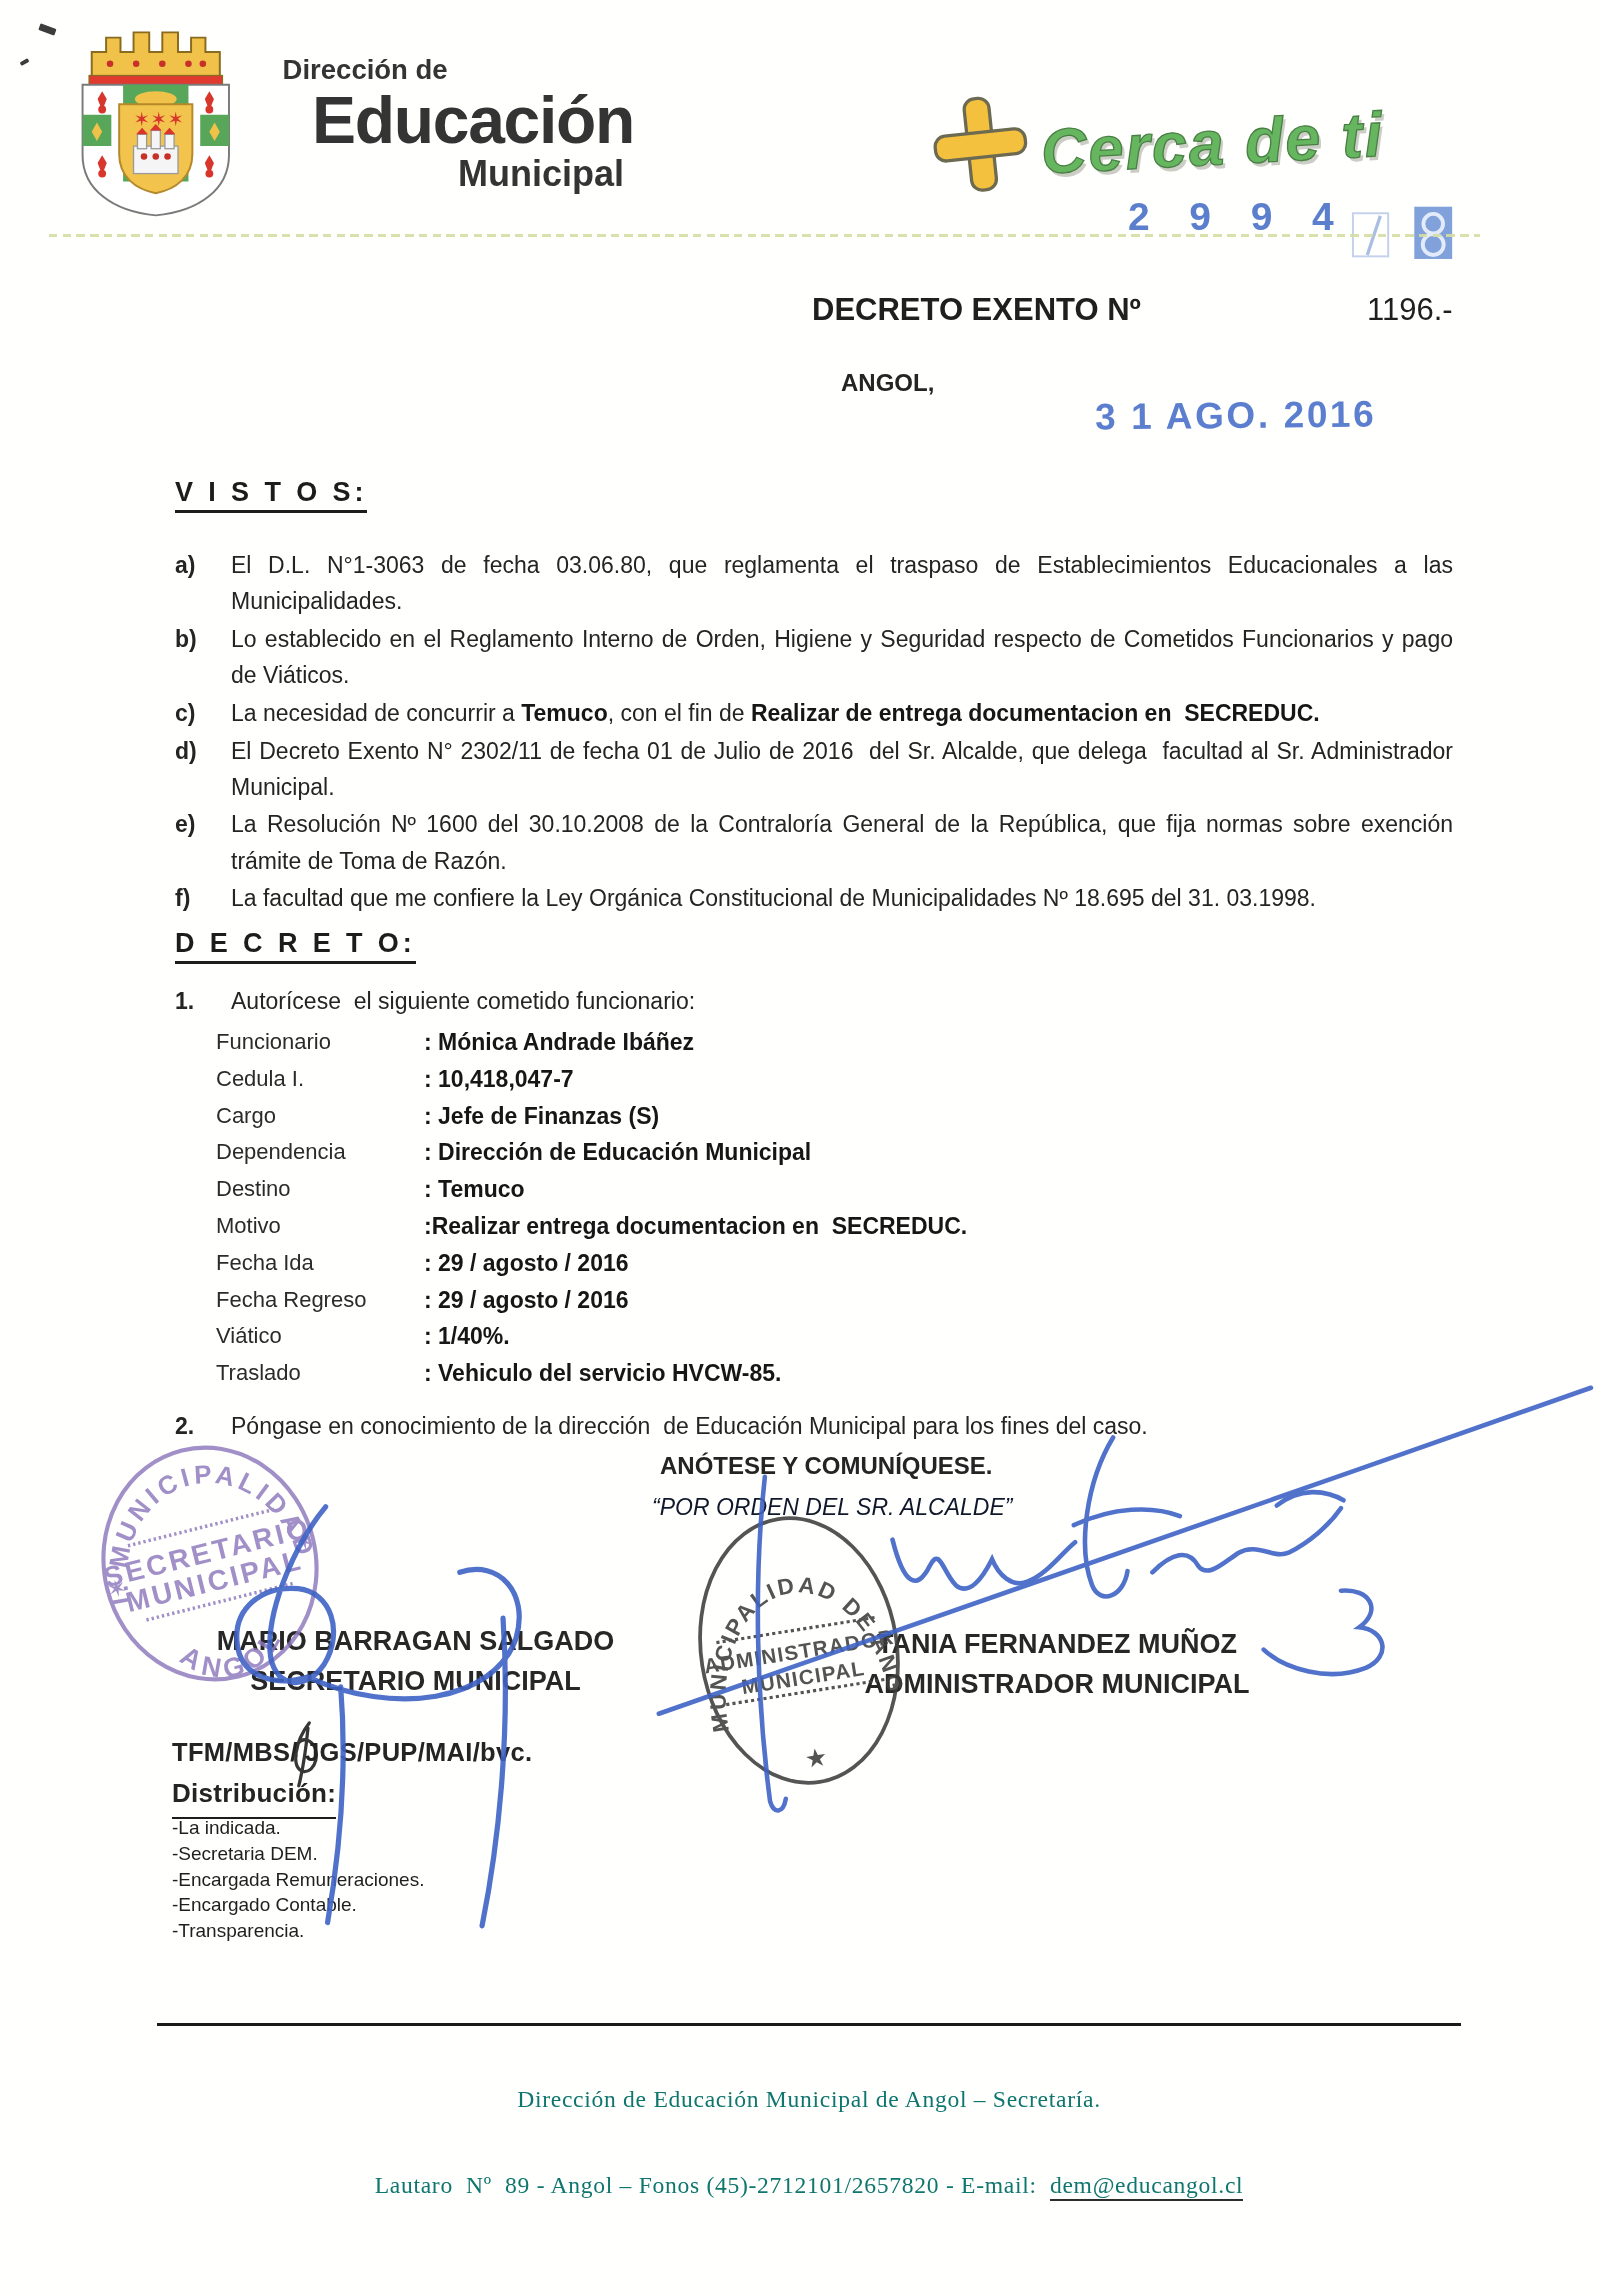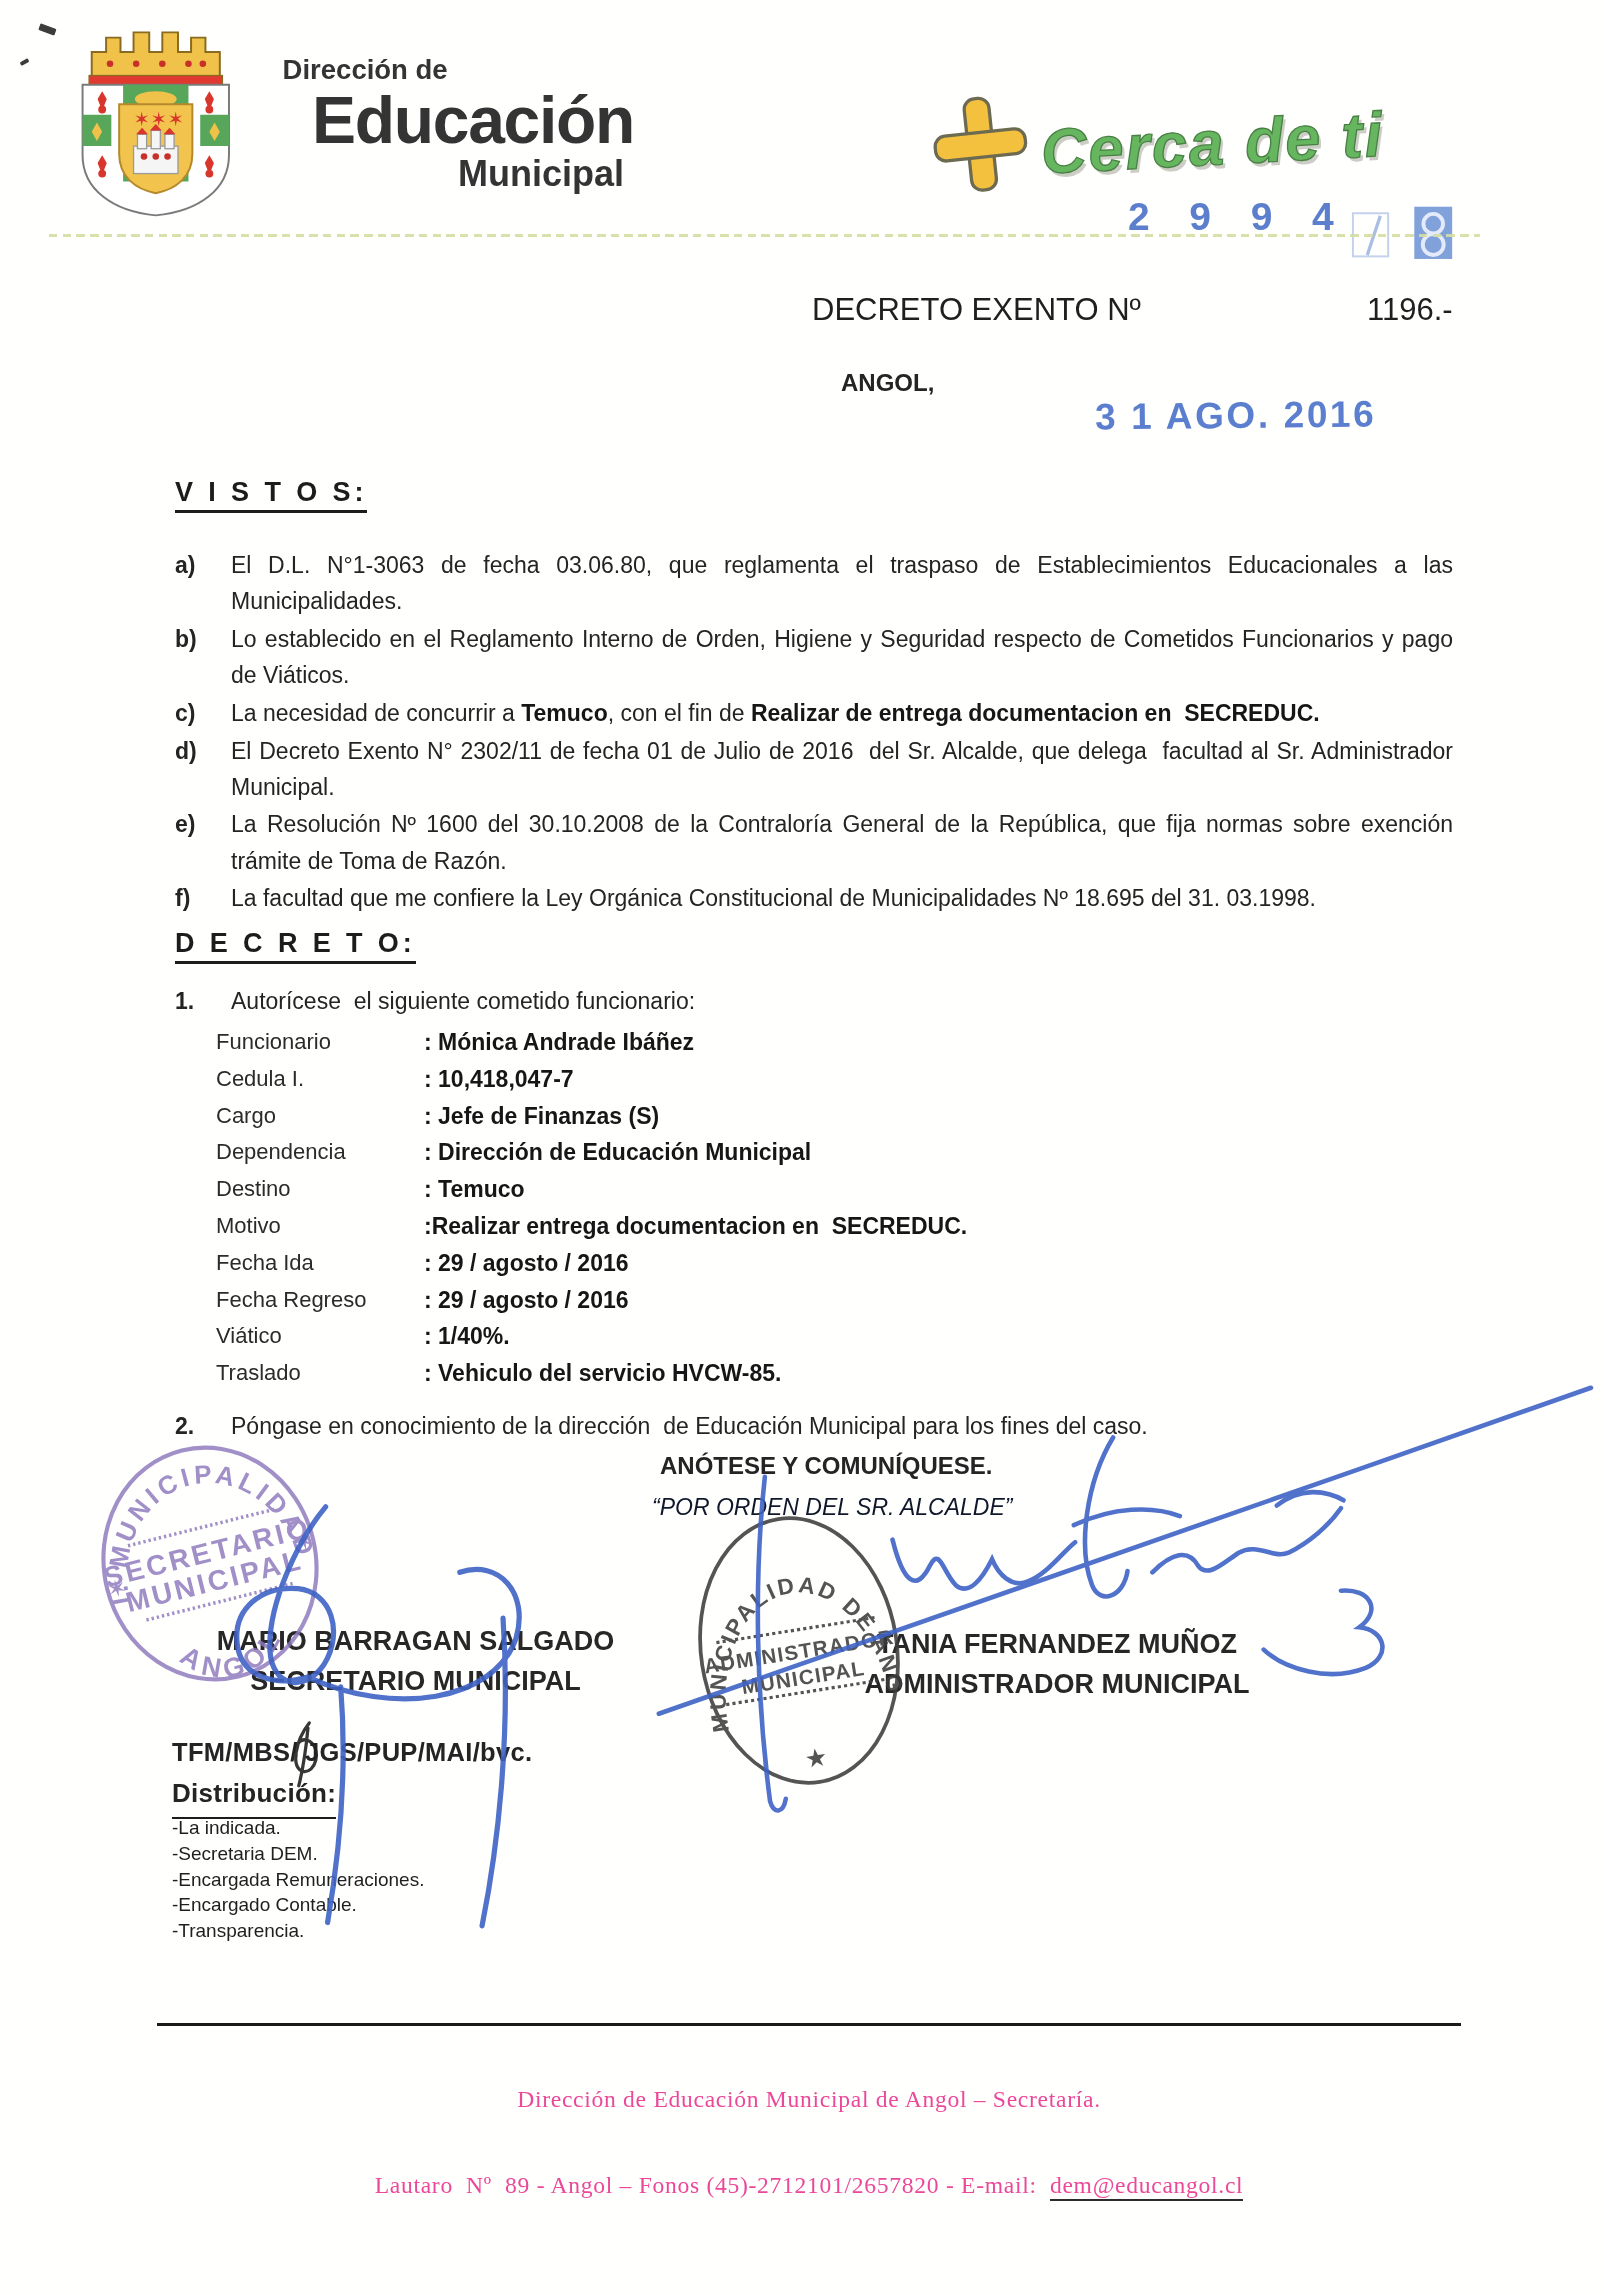--- a/index.html
+++ b/index.html
@@ -7,21 +7,21 @@
         font-family:"Liberation Sans",sans-serif;color:#242424;overflow:hidden;margin:0 auto;}
   .abs{position:absolute;}
   
   .logo-text{left:280px;top:56px;color:#343434;line-height:1;}
   .logo-line1{font-size:27.5px;font-weight:700;margin-left:2.6px;}
   .logo-line2{font-size:66px;font-weight:800;letter-spacing:-1.3px;margin-top:3.9px;margin-left:32px;}
   .logo-line3{font-size:36px;font-weight:700;margin-top:2.6px;padding-left:178px;}
   .folio{left:1108px;top:195px;font-size:39px;font-weight:700;color:#4b72c8;letter-spacing:14.4px;opacity:.9;margin-left:20px;}
   .dotted-line{left:49px;top:234px;width:1431px;height:3.3px;opacity:.9;
      background:repeating-linear-gradient(90deg,#d5dda2 0 8.5px,rgba(0,0,0,0) 8.5px 13.7px);}
-  .title-label{left:812px;top:292px;font-size:31px;font-weight:400;color:#1f1f1f;}
+  .title-label{left:812px;top:292px;font-size:31px;font-weight:700;color:#1f1f1f;}
   .title-number{left:1330px;top:292px;font-size:31px;font-weight:400;color:#1f1f1f;margin-left:37px;}
   .city{left:841px;top:369px;font-size:24px;font-weight:700;}
   .date-stamp{left:1095px;top:395px;font-size:37px;font-weight:600;color:#4e74cb;letter-spacing:2.6px;
      transform:rotate(-.6deg);opacity:.92;white-space:pre;}
   
   .sec-heading{font-size:27px;font-weight:700;letter-spacing:3.9px;color:#1c1c1c;
      border-bottom:3.3px solid #1c1c1c;padding-bottom:2px;display:inline-block;}
   
   .vistos-list{left:175px;top:547px;width:1278px;}
   .v-item{display:flex;margin-bottom:1.3px;}
@@ -38,21 +38,21 @@
   .anotese{left:660px;top:1452px;font-size:24px;font-weight:700;}
   .por-orden{left:652px;top:1494px;font-size:23px;font-style:italic;color:#0f172a;}
   .name-block{text-align:center;font-weight:700;font-size:27px;line-height:1.48;color:#272727;}
   .initials{left:172px;top:1738px;font-size:25.5px;font-weight:700;letter-spacing:0.3px;}
   .dist-heading{left:172px;top:1778px;font-size:26px;font-weight:700;border-bottom:2.6px solid #1c1c1c;
      padding-bottom:8px;display:inline-block;letter-spacing:0.3px;}
   .dist-list{left:172px;top:1815px;font-size:19px;line-height:1.36;color:#1f1f1f;}
   
   .footer-rule{left:157px;top:2023px;width:1304px;height:3.3px;background:#1a1a1a;}
   .footer{left:157px;top:2032px;width:1304px;text-align:center;font-family:"Liberation Serif",serif;
-     font-size:23.6px;color:#ec4899;letter-spacing:0.7px;white-space:pre-wrap;}
+     font-size:23.6px;color:#0f766e;letter-spacing:0.7px;white-space:pre-wrap;}
   .footer-line2{margin-top:5.2px;}
   .footer-email{border-bottom:2px solid #2c2c2c;padding-bottom:0.7px;}
   .speck{position:absolute;background:#3c3c3c;border-radius:1.3px;}
   svg{position:absolute;overflow:visible;}
   .overlay{pointer-events:none;}
 </style>
 </head>
 <body>
 
 <div class="page">

